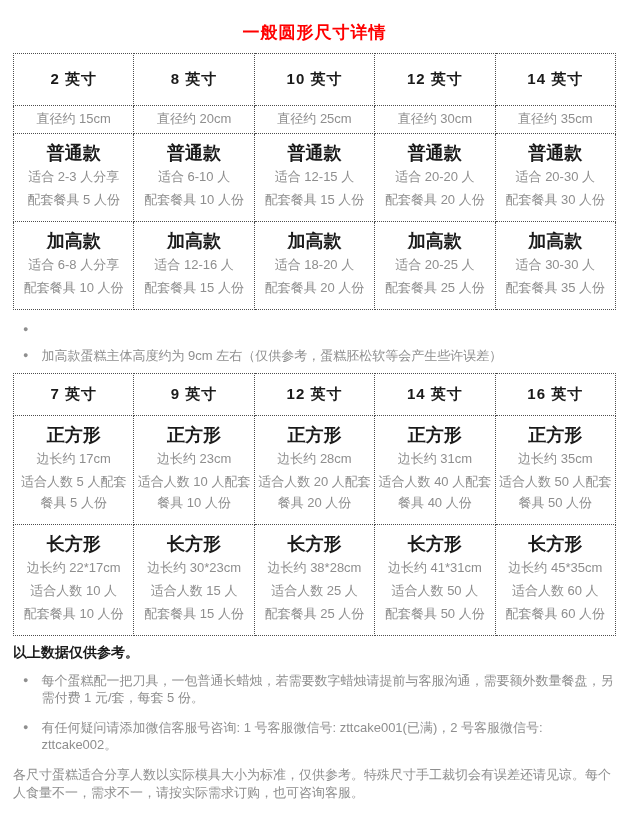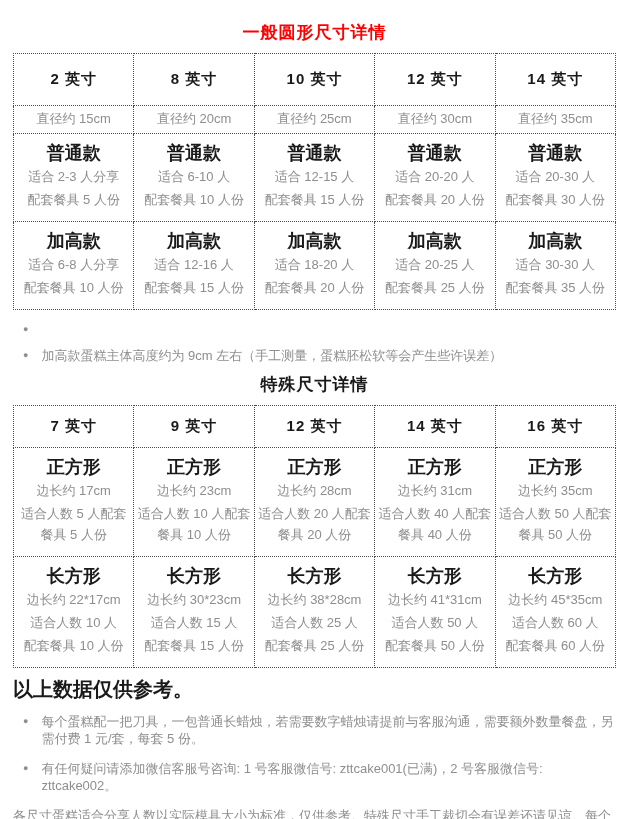--- a/index.html
+++ b/index.html
@@ -25,21 +25,21 @@
   .hdr2{font-size:15px;font-weight:bold;padding:11px 0;letter-spacing:1px;}
   .sub{font-size:13px;color:var(--gray-text);}
   td.subcell{padding:4px 0 5px;}
   .stylecell{padding:7px 3px 9px;}
   .stylecell div{line-height:21px;margin:2px 0;}
   .style-name{font-size:18px;font-weight:bold;color:var(--ink);}
   .notes{list-style:none;margin:11px 0 6px;padding:0 0 0 10px;}
   .notes li{display:flex;align-items:flex-start;margin-bottom:9px;font-size:13px;color:var(--gray-text);line-height:17px;}
   .bullet{flex:0 0 auto;font-size:9px;line-height:17px;margin-right:13px;color:var(--gray-text);}
   .footer{margin-top:8px;}
-  .disclaimer{font-size:20px;font-weight:bold;color:var(--ink);margin:6px 0 10px;}
+  .disclaimer{font-size:14px;font-weight:bold;color:var(--ink);margin:6px 0 10px;}
   .footer .notes{margin:0 0 4px;}
   .footer .notes li{margin-bottom:13px;}
   .para{font-size:13px;color:var(--gray-text);line-height:18px;margin:6px 0 10px;}
 </style>
 </head>
 <body>
 
 <div class="page">
 
   <div class="title red">一般圆形尺寸详情</div>
@@ -116,25 +116,24 @@
     </tr>
   </tbody>
     </table>
 
   <ul class="notes">
     <li>
       <span class="bullet">●</span>
     </li>
     <li>
       <span class="bullet">●</span>
-      <span>加高款蛋糕主体高度约为 9cm 左右（手工测量，蛋糕胚松软等会产生些许误差）</span>
+      <span>加高款蛋糕主体高度约为 9cm 左右（仅供参考，蛋糕胚松软等会产生些许误差）</span>
     </li>
   </ul>
 
-  <div class="title black">特殊尺寸详情</div>
 
   <table>
     <tbody>
         <tr>
       <td class="hdr2">7 英寸</td>
       <td class="hdr2">9 英寸</td>
       <td class="hdr2">12 英寸</td>
       <td class="hdr2">14 英寸</td>
       <td class="hdr2">16 英寸</td>
     </tr>

